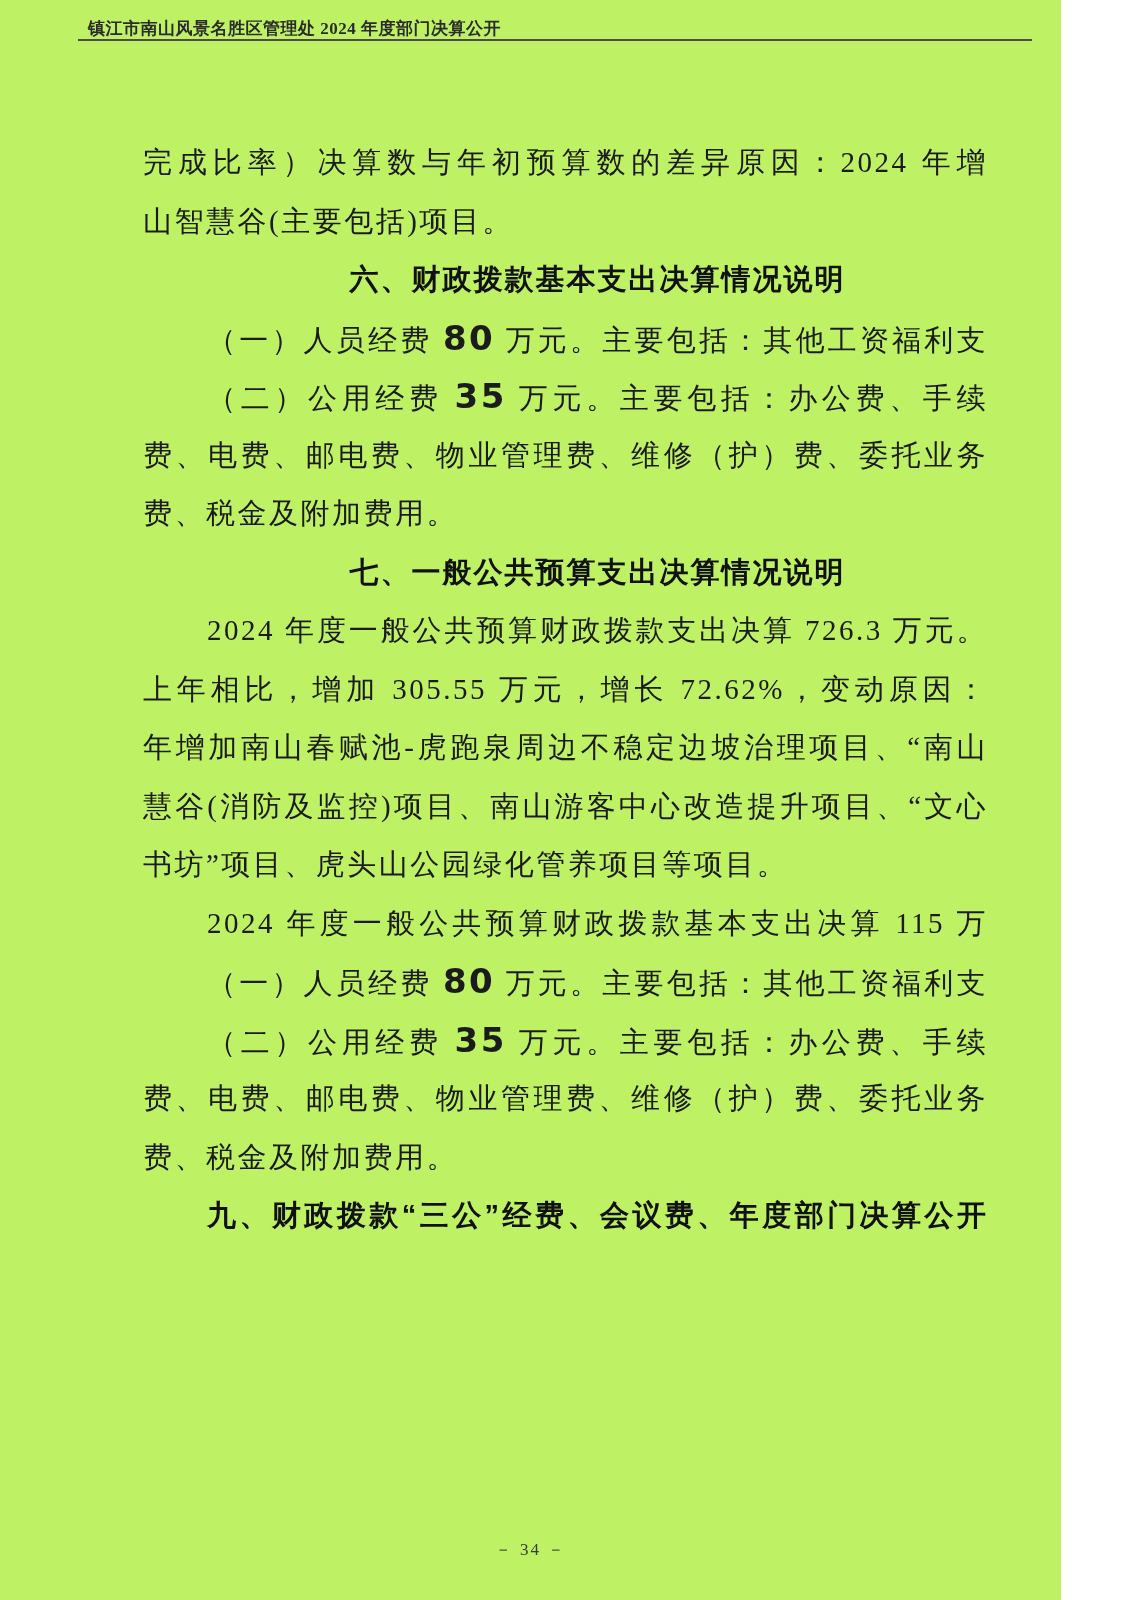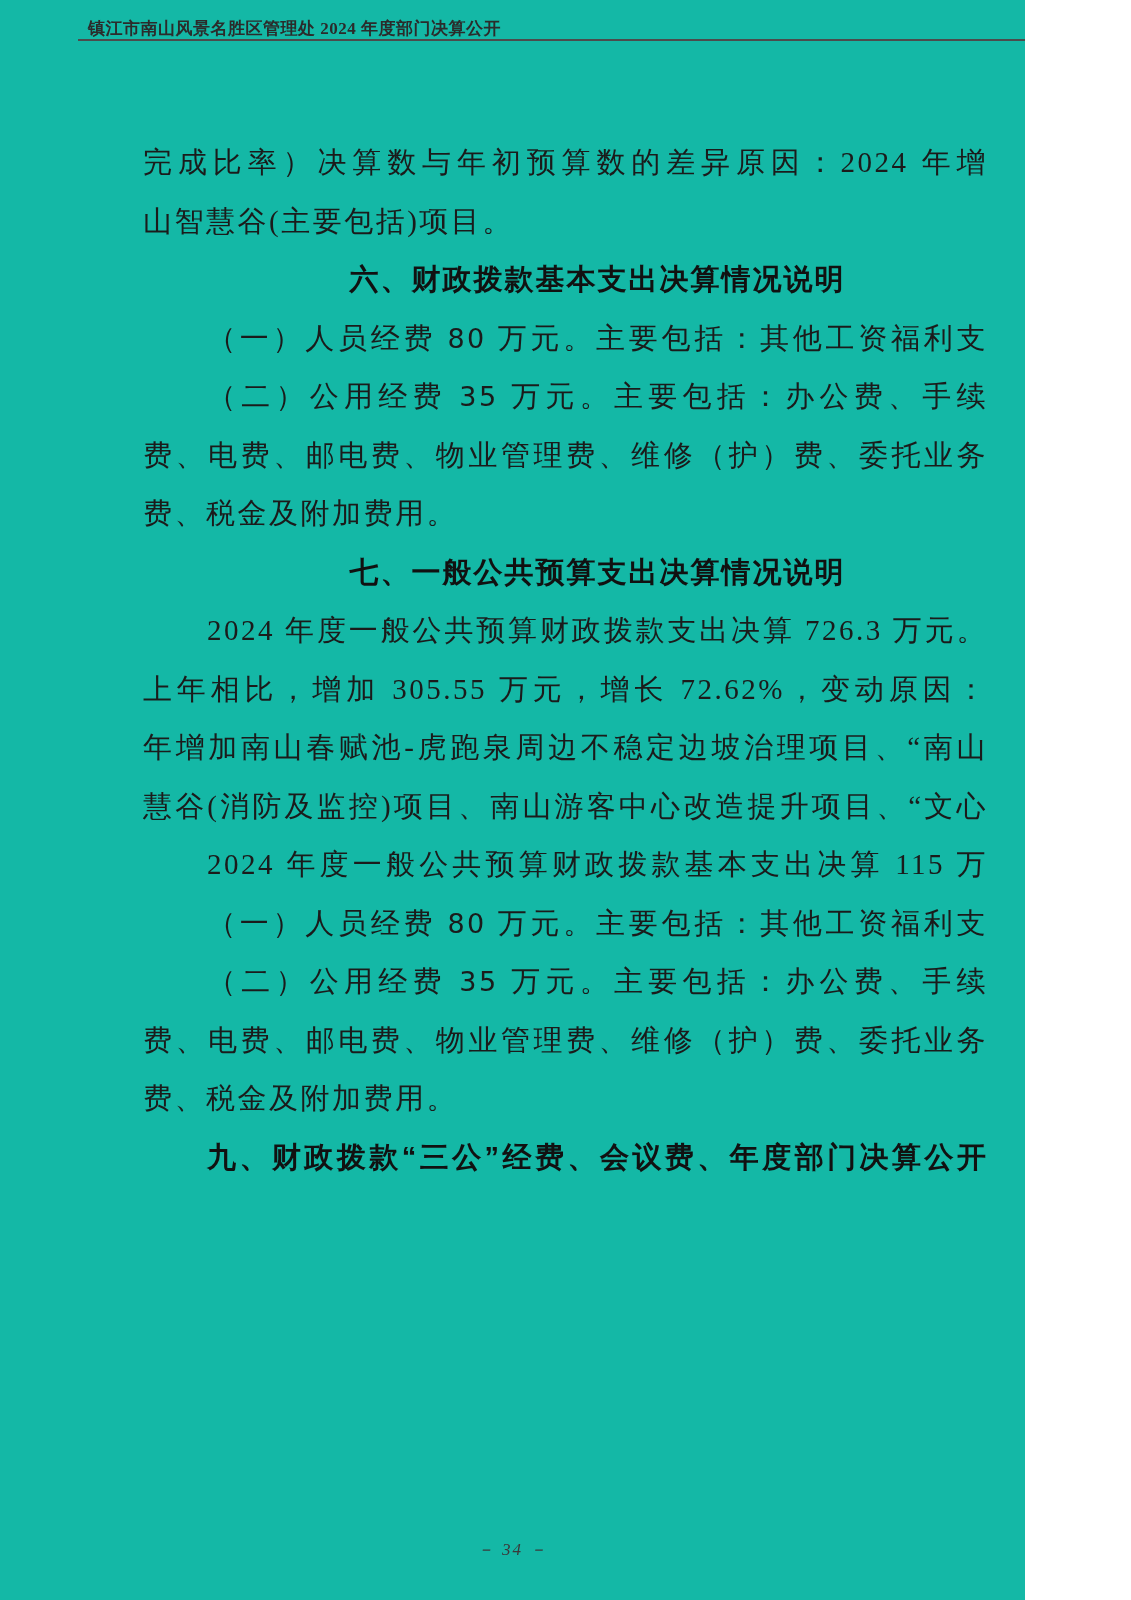--- a/index.html
+++ b/index.html
@@ -1,23 +1,24 @@
 <!DOCTYPE html>
 <html><head>
 <meta charset="utf-8">
 <style>
   html, body { margin: 0; padding: 0; background: #ffffff; }
   .page {
     position: relative;
     width: 1025px;
     height: 1600px;
-    background: #14b8a6;
+    background: #bef264;
     color: #1b1b1b;
     font-family: "Liberation Serif", "DejaVu Serif", serif;
     overflow: hidden;
+    padding-left: 36px;
   }
   .header-title {
     position: absolute;
     left: 88px;
     top: 17px;
     font-size: 17px;
     font-weight: 600;
     color: #2b2b2b;
     letter-spacing: 0.5px;
     white-space: nowrap;
@@ -51,33 +52,32 @@
     text-justify: inter-character;
   }
   .line.heading {
     font-weight: 700;
     font-family: "Liberation Sans", "DejaVu Sans", sans-serif;
     letter-spacing: 2px;
     color: #111111;
   }
   .num-bold {
     font-family: "DejaVu Sans", "Liberation Sans", sans-serif;
-    font-weight: 400;
-    font-size: 27px;
+    font-weight: 700;
+    font-size: 34px;
   }
   .footer {
     position: absolute;
     left: 0;
     top: 1538px;
     width: 100%;
     text-align: center;
     font-size: 17px;
     color: #3a3a3a;
     letter-spacing: 2px;
-    font-style: italic;
   }
 </style>
 </head>
 <body>
 
 <div class="page">
   <div class="header-title">镇江市南山风景名胜区管理处 2024 年度部门决算公开</div>
   <div class="header-rule"></div>
   <div class="doc-body" id="doc-body">
       <div class="line justify"><span>完成比率）决算数与年初预算数的差异原因：2024 年增加“南</span></div>
@@ -85,20 +85,21 @@
       <div class="line heading indent"><span>六、财政拨款基本支出决算情况说明</span></div>
       <div class="line indent justify"><span>（一）人员经费 </span><span class="num-bold">80</span><span> 万元。主要包括：其他工资福利支出。</span></div>
       <div class="line indent justify"><span>（二）公用经费 </span><span class="num-bold">35</span><span> 万元。主要包括：办公费、手续费、水</span></div>
       <div class="line justify"><span>费、电费、邮电费、物业管理费、维修（护）费、委托业务</span></div>
       <div class="line"><span>费、税金及附加费用。</span></div>
       <div class="line heading indent"><span>七、一般公共预算支出决算情况说明</span></div>
       <div class="line indent justify"><span>2024 年度一般公共预算财政拨款支出决算 726.3 万元。与</span></div>
       <div class="line justify"><span>上年相比，增加 305.55 万元，增长 72.62%，变动原因：2024</span></div>
       <div class="line justify"><span>年增加南山春赋池-虎跑泉周边不稳定边坡治理项目、“南山智</span></div>
       <div class="line justify"><span>慧谷(消防及监控)项目、南山游客中心改造提升项目、“文心</span></div>
+      <div class="line"><span>书坊”项目、虎头山公园绿化管养项目等项目。</span></div>
       <div class="line indent justify"><span>2024 年度一般公共预算财政拨款基本支出决算 115 万元，</span></div>
       <div class="line indent justify"><span>（一）人员经费 </span><span class="num-bold">80</span><span> 万元。主要包括：其他工资福利支出。</span></div>
       <div class="line indent justify"><span>（二）公用经费 </span><span class="num-bold">35</span><span> 万元。主要包括：办公费、手续费、水</span></div>
       <div class="line justify"><span>费、电费、邮电费、物业管理费、维修（护）费、委托业务</span></div>
       <div class="line"><span>费、税金及附加费用。</span></div>
       <div class="line heading indent justify"><span>九、财政拨款“三公”经费、会议费、年度部门决算公开</span></div>
     </div>
   <div class="footer">－ 34 －</div>
 </div>
 

